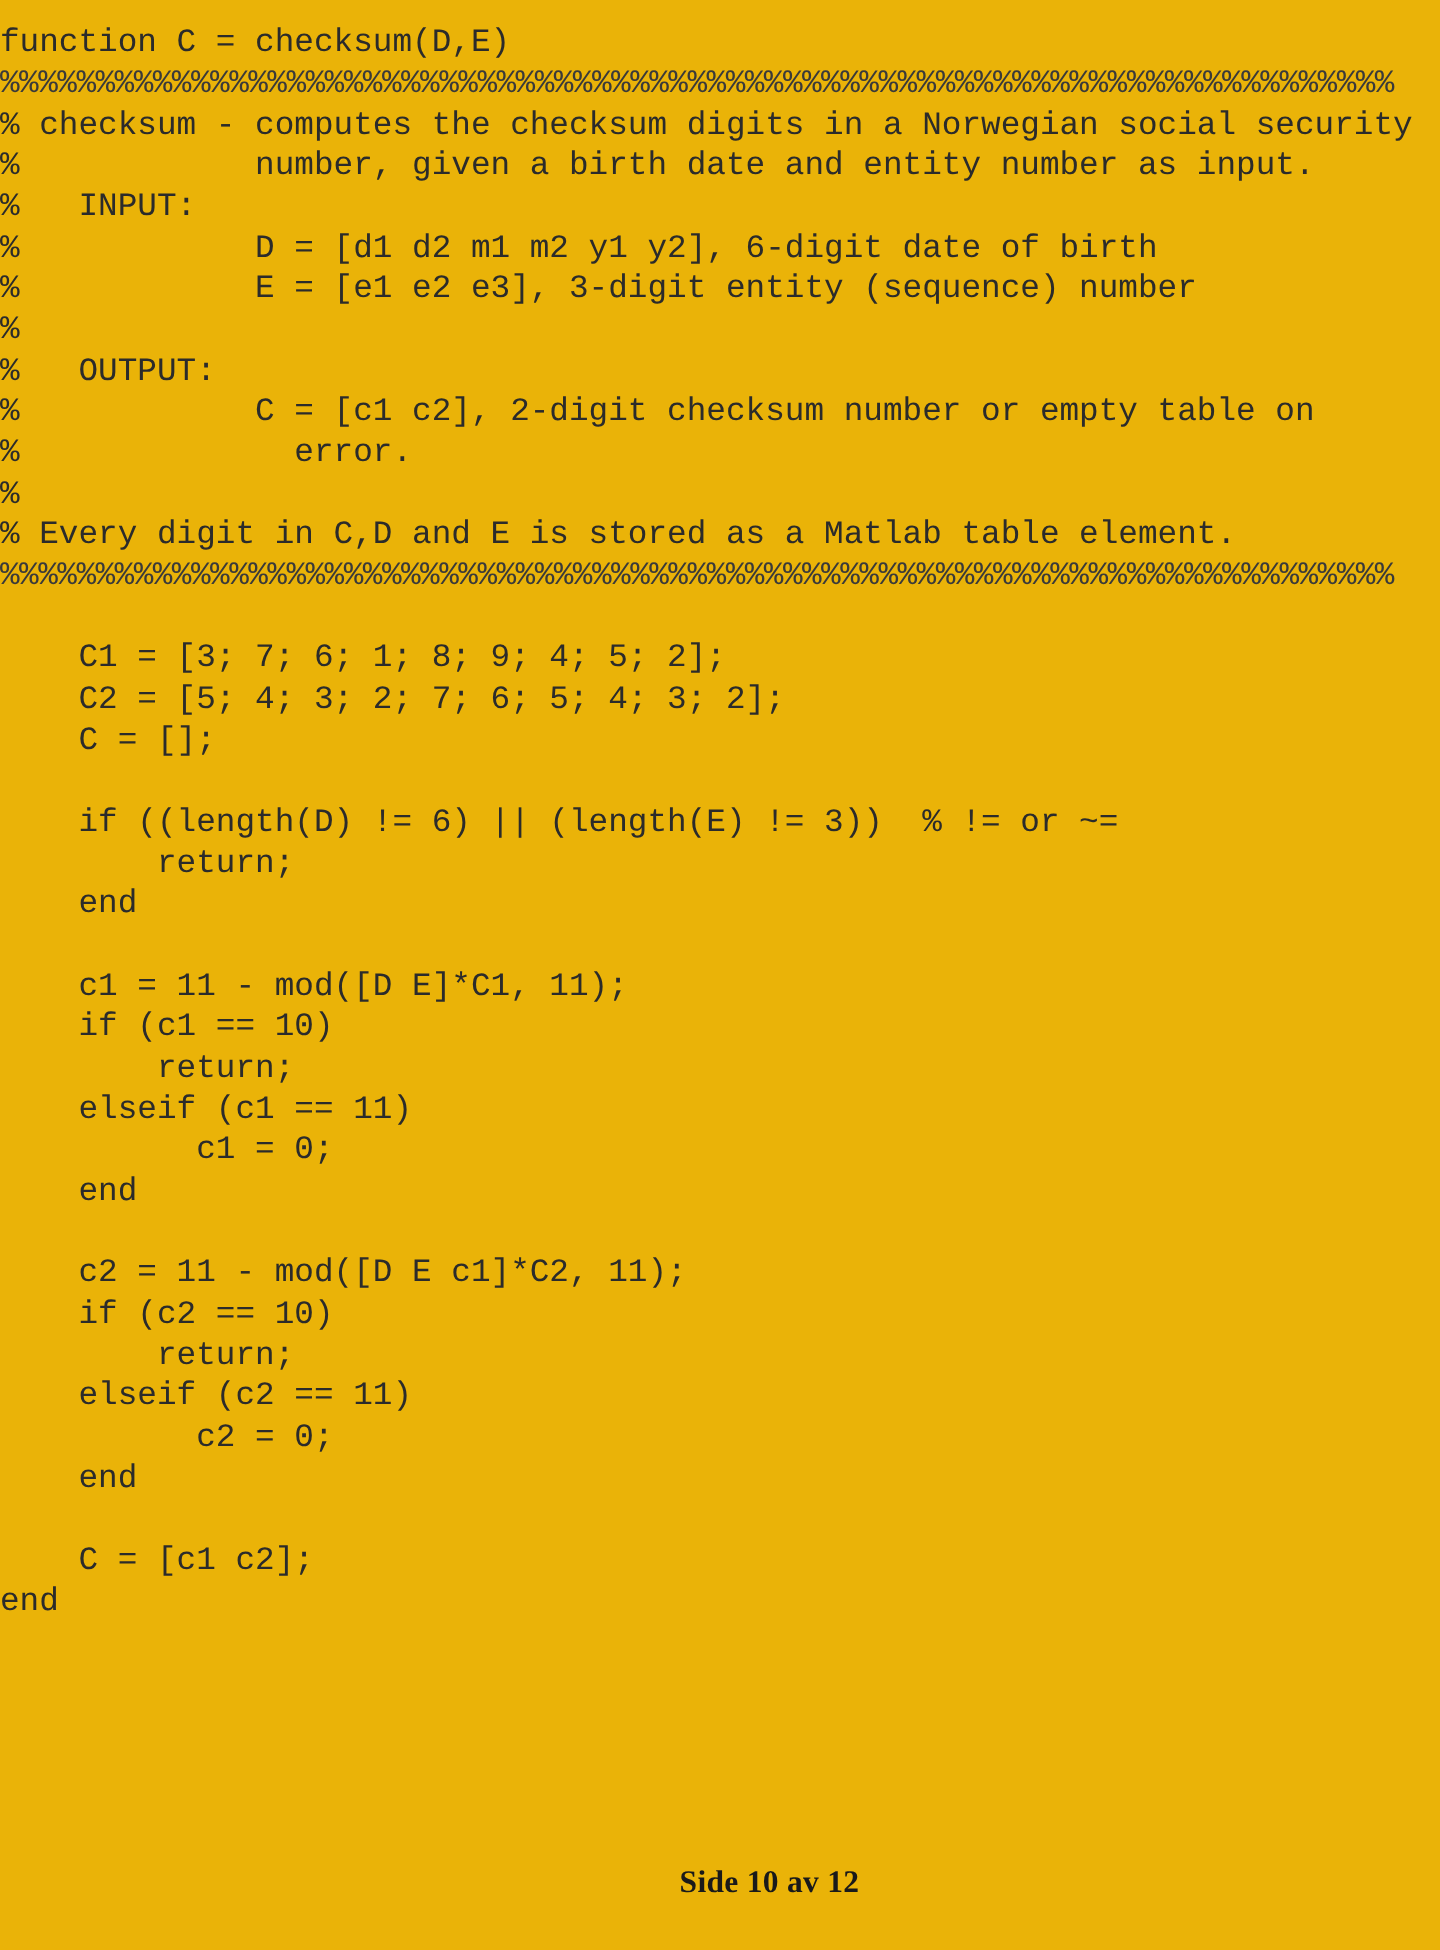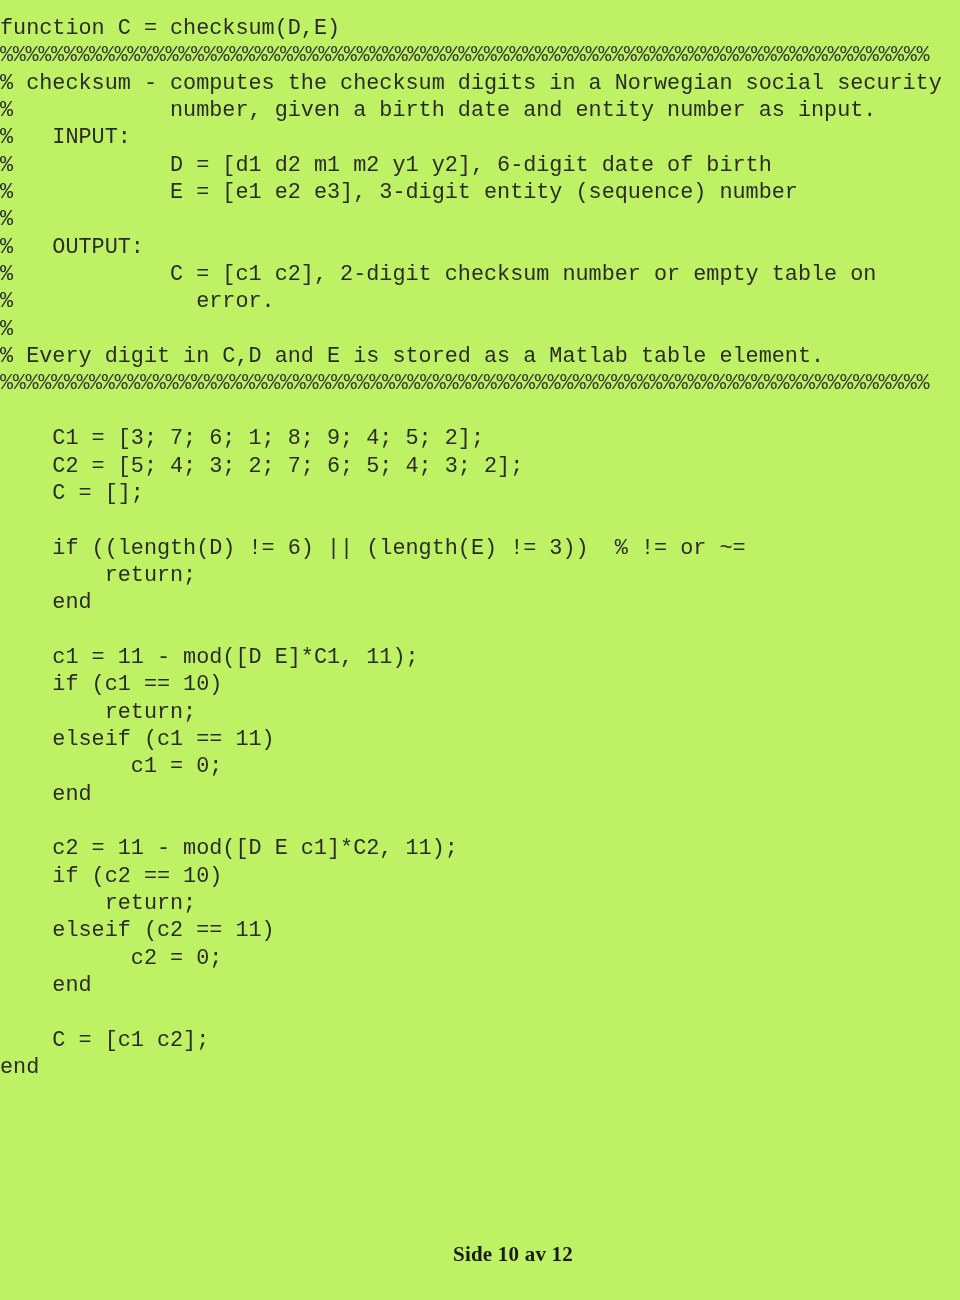--- a/index.html
+++ b/index.html
@@ -15,21 +15,21 @@
     overflow: hidden;
     font-family: "Liberation Mono", "DejaVu Sans Mono", monospace;
   }
 
   #page {
     position: absolute;
     left: 0;
     top: 0;
     width: 960px;
     height: 1300px;
-    background: #bef264;
+    background: #eab308;
   }
 
   #code-listing {
     position: absolute;
     left: 0;
     top: 0;
     width: 960px;
     padding-top: 2px;
     box-sizing: border-box;
   }

